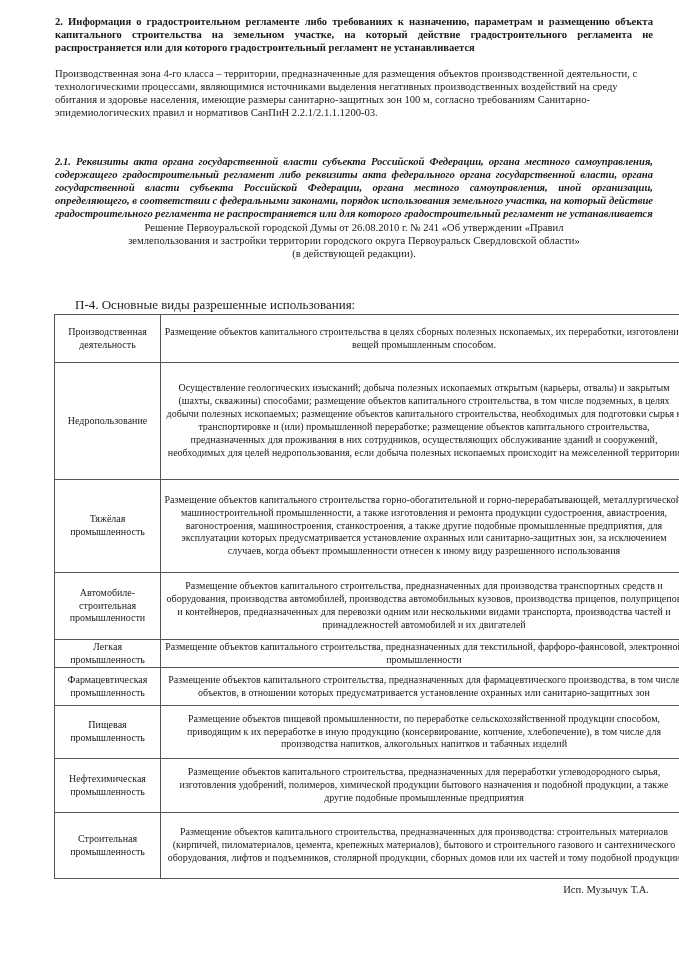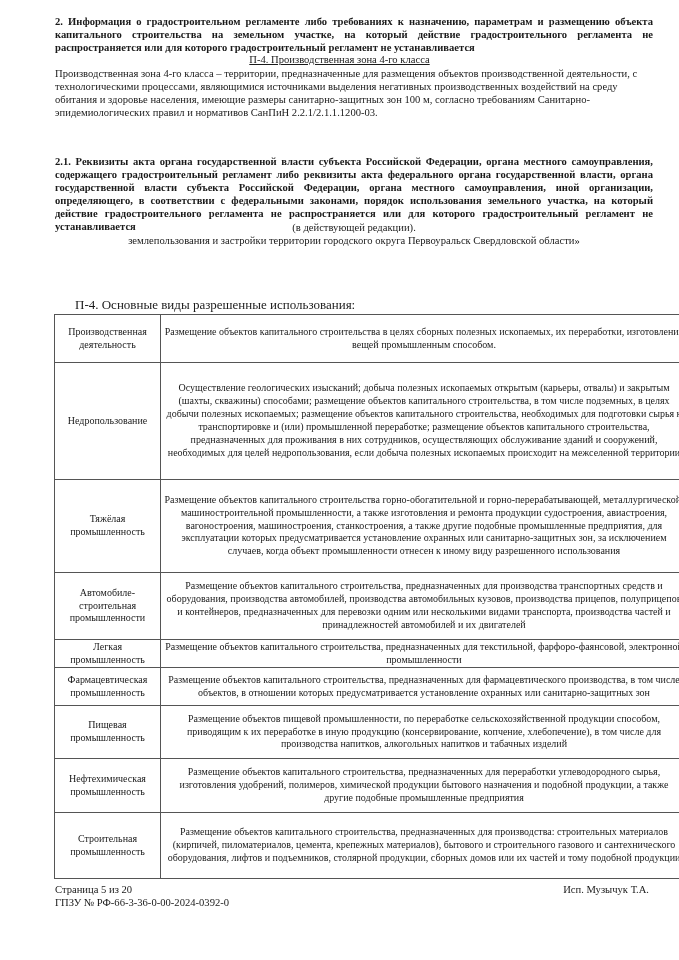--- a/index.html
+++ b/index.html
@@ -3,49 +3,47 @@
 <meta charset="utf-8">
 <style>
   html, body { margin:0; padding:0; background:#ffffff; }
   body { width:679px; height:960px; position:relative; overflow:hidden;
          font-family:"Liberation Serif", "DejaVu Serif", serif; color:#1a1a1a; }
   .page { position:absolute; left:0; top:0; width:679px; height:960px; }
   .sec2 { position:absolute; left:55px; top:15px; width:598px; font-size:10.6px; line-height:13px; text-align:justify; font-weight:bold; }
   .zone-title { position:absolute; left:0; top:53px; width:679px; text-align:center; font-size:10.6px; line-height:13px; }
   .zone-title span { text-decoration:underline; }
   .zone-desc { position:absolute; left:55px; top:67px; width:598px; font-size:10.6px; line-height:13px; }
-  .sec21 { position:absolute; left:55px; top:155px; width:598px; font-size:10.6px; line-height:13px; text-align:justify; font-weight:bold; }
+  .sec21 { position:absolute; left:55px; top:155px; width:598px; font-size:10.6px; line-height:13px; text-align:justify; font-weight:bold;font-style:italic; }
   .decision { position:absolute; left:55px; top:221px; width:598px; font-size:10.6px; line-height:13px; text-align:center; }
   .sec22 { position:absolute; left:55px; top:275px; width:598px; font-size:10.6px; line-height:13px; font-weight:bold; }
   .subtitle { position:absolute; left:75px; top:298px; font-size:13px; line-height:13px; }
   table.uses { position:absolute; left:54px; top:302px; width:675px; border-collapse:collapse; font-size:10px; line-height:12.9px;margin-top:12px; }
   table.uses td { border:1px solid #555; text-align:center; vertical-align:middle; padding:0 3px; }
   table.uses td.c1 { width:99px; }
   table.uses td.c3 { width:34px; }
   .footer-left { position:absolute; left:55px; top:883px; font-size:10.6px; line-height:13px; }
   .footer-right { position:absolute; right:30px; top:883px; font-size:10.6px; line-height:13px;text-align:right; }
 </style>
 </head>
 <body>
 
 <div class="page">
 
   <div class="sec2">2. Информация о градостроительном регламенте либо требованиях к назначению, параметрам и размещению объекта капитального строительства на земельном участке, на который действие градостроительного регламента не распространяется или для которого градостроительный регламент не устанавливается</div>
 
-  <div class="zone-title">
-    <span>П-4. Производственная зона 4-го класса</span>
-  </div>
 
   <div class="zone-desc">Производственная зона 4-го класса – территории, предназначенные для размещения объектов производственной деятельности, с технологическими процессами, являющимися источниками выделения негативных производственных воздействий на среду обитания и здоровье населения, имеющие размеры санитарно-защитных зон 100 м, согласно требованиям Санитарно-эпидемиологических правил и нормативов СанПиН 2.2.1/2.1.1.1200-03.</div>
 
   <div class="sec21">2.1. Реквизиты акта органа государственной власти субъекта Российской Федерации, органа местного самоуправления, содержащего градостроительный регламент либо реквизиты акта федерального органа государственной власти, органа государственной власти субъекта Российской Федерации, органа местного самоуправления, иной организации, определяющего, в соответствии с федеральными законами, порядок использования земельного участка, на который действие градостроительного регламента не распространяется или для которого градостроительный регламент не устанавливается</div>
 
   <div class="decision">
+    <div>Решение Первоуральской городской Думы от 26.08.2010 г. № 241 «Об утверждении «Правил</div>
+    <div>землепользования и застройки территории городского округа Первоуральск Свердловской области»</div>
     <div>(в действующей редакции).</div>
-    <div>землепользования и застройки территории городского округа Первоуральск Свердловской области»</div>
   </div>
 
   <div class="subtitle">П-4. Основные виды разрешенные использования:</div>
 
   <table class="uses">
     <tbody>
       <tr style="height:48px">
         <td class="c1">Производственная деятельность</td>
         <td>Размещение объектов капитального строительства в целях сборных полезных ископаемых, их переработки, изготовления вещей промышленным способом.</td>
         <td class="c3">6.0</td>
@@ -86,19 +84,15 @@
         <td class="c3">6.5</td>
       </tr>
       <tr style="height:66px">
         <td class="c1">Строительная промышленность</td>
         <td>Размещение объектов капитального строительства, предназначенных для производства: строительных материалов (кирпичей, пиломатериалов, цемента, крепежных материалов), бытового и строительного газового и сантехнического оборудования, лифтов и подъемников, столярной продукции, сборных домов или их частей и тому подобной продукции</td>
         <td class="c3">7.6</td>
       </tr>
     </tbody>
   </table>
 
-  <div class="footer-left">
-    <div>Страница 5 из 20</div>
-    <div>ГПЗУ № РФ-66-3-36-0-00-2024-0392-0</div>
-  </div>
   <div class="footer-right">Исп. Музычук Т.А.</div>
 
 </div>
 
 </body></html>

